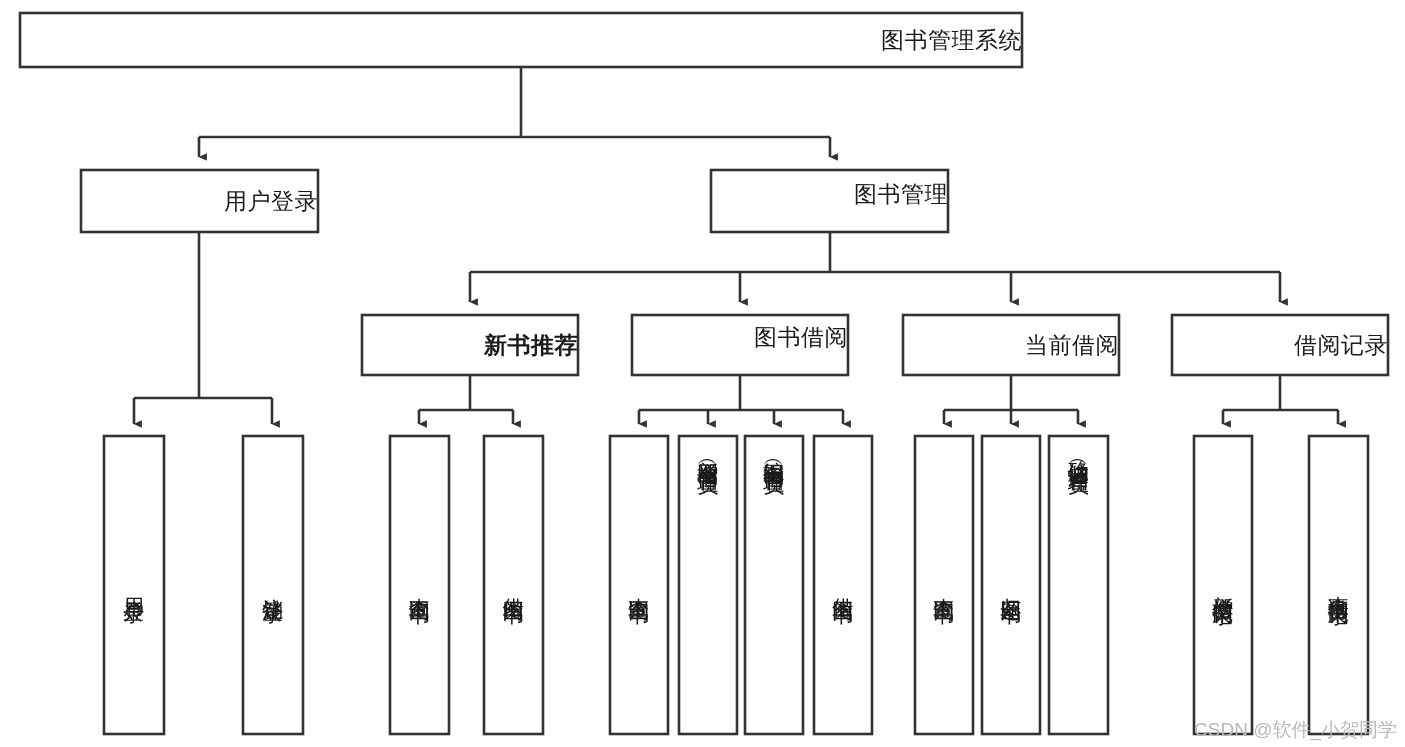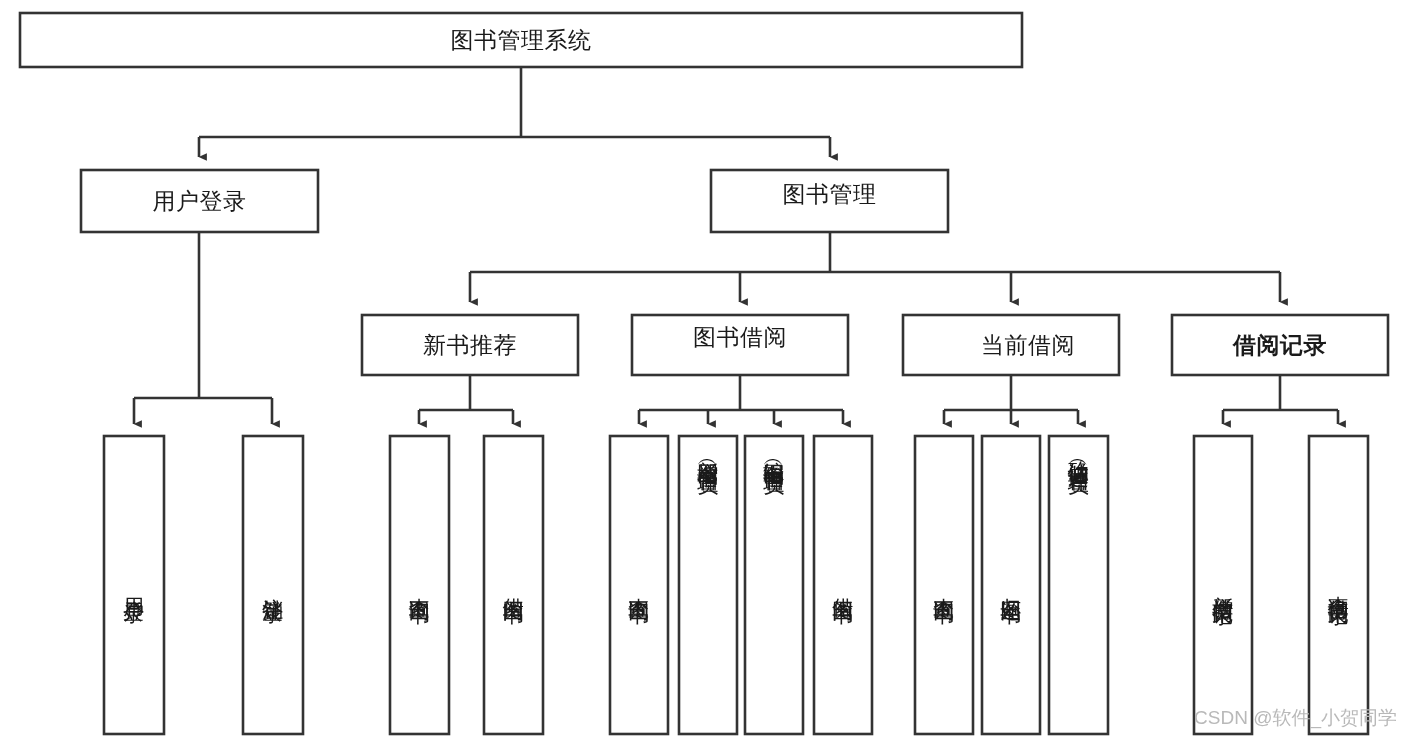--- a/index.html
+++ b/index.html
@@ -49,33 +49,33 @@
     stroke-width: 2.6;
     fill: none;
   }
   .arrow-head {
     fill: #333333;
     stroke: none;
   }
   .watermark {
     position: absolute;
     right: 8px;
-    bottom: 16px;
+    bottom: 4px;
     font-family: "Liberation Sans", "DejaVu Sans", sans-serif;
     font-size: 19px;
     color: #b9b9b9;
     white-space: nowrap;
     pointer-events: none;
     margin-top: 22px;
   }
   .htext-wrap {
     position: absolute;
     display: flex;
     align-items: center;
-    justify-content: center;
+    justify-content: flex-end;
     pointer-events: none;
   }
   .htext {
     font-family: "Liberation Sans", "DejaVu Sans", sans-serif;
     font-size: 23px;
     color: #1a1a1a;
     white-space: nowrap;
     letter-spacing: 0.5px;
   }
 </style>
@@ -161,30 +161,30 @@
 
 <div class="htext-wrap" style="left:20px;  top:13px;  width:1002px; height:54px;">
   <span class="htext">图书管理系统</span>
 </div>
 <div class="htext-wrap" style="left:81px;  top:170px; width:237px; height:62px;">
   <span class="htext">用户登录</span>
 </div>
 <div class="htext-wrap" style="left:711px; top:170px; width:237px; height:48px;">
   <span class="htext">图书管理</span>
 </div>
-<div class="htext-wrap" style="left:362px; top:315px; width:216px; height:60px;">
+<div class="htext-wrap" style="left:362px; top:315px; width:216px; height:60px;font-weight:bold;">
   <span class="htext">新书推荐</span>
 </div>
 <div class="htext-wrap" style="left:632px; top:315px; width:216px; height:44px;">
   <span class="htext">图书借阅</span>
 </div>
-<div class="htext-wrap" style="left:903px; top:315px; width:216px; height:60px;margin-left:17px;">
+<div class="htext-wrap" style="left:903px; top:315px; width:216px; height:60px;">
   <span class="htext">当前借阅</span>
 </div>
-<div class="htext-wrap" style="left:1172px;top:315px; width:216px; height:60px;font-weight:bold;">
+<div class="htext-wrap" style="left:1172px;top:315px; width:216px; height:60px;">
   <span class="htext">借阅记录</span>
 </div>
 
 <div class="vlabel-wrap center-v" style="left:104px; top:436px; width:60px; height:298px;">
   <span class="vtext">用户登录</span>
 </div>
 <div class="vlabel-wrap center-v" style="left:243px; top:436px; width:60px; height:298px;">
   <span class="vtext">注销登录</span>
 </div>
 <div class="vlabel-wrap center-v" style="left:390px; top:436px; width:59px; height:298px;">

